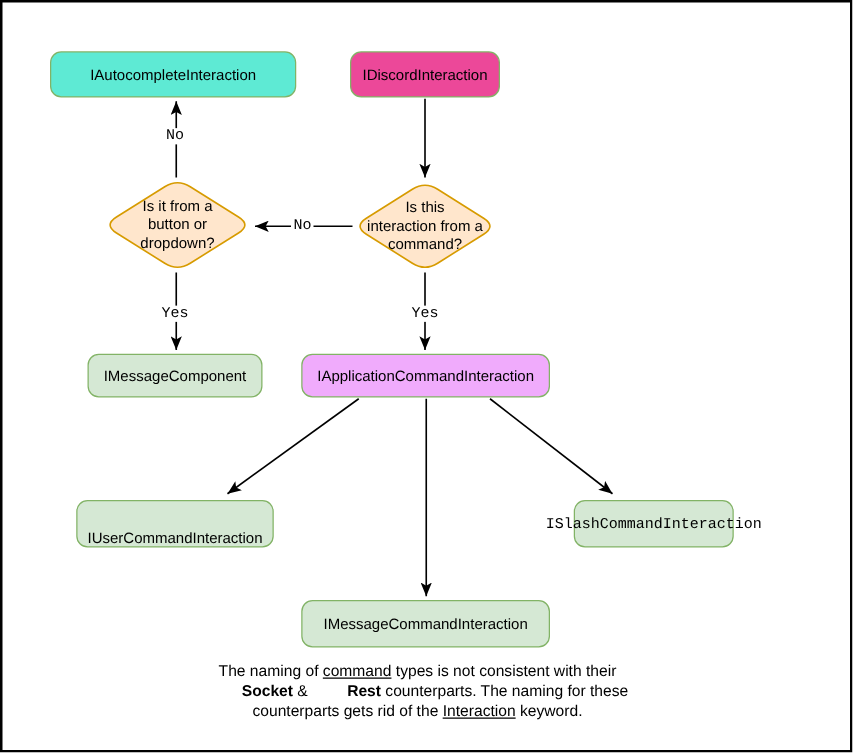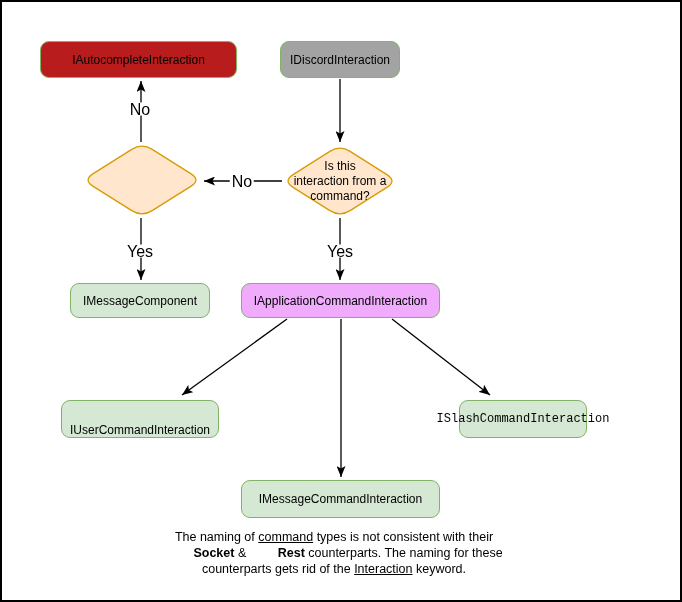--- a/index.html
+++ b/index.html
@@ -37,24 +37,25 @@
     font-size: 12px;
     line-height: 15px;
     width: 110px;
     pointer-events: none;
   }
   .decision-label span { display: block; }
   .edge-label {
     position: absolute;
     transform: translate(-50%, -50%);
     background: #fff;
-    font-size: 16px;
+    font-size: 12px;
     line-height: 13px;
     padding: 0 2px;
     white-space: nowrap;
+    font-family: Liberation Mono, monospace;
   }
   .note {
     position: absolute;
     left: 132px;
     top: 529px;
     width: 404px;
     text-align: center;
     font-size: 12.5px;
     line-height: 16px;
   }
@@ -80,42 +81,47 @@
       <line x1="141" y1="218" x2="141" y2="280" stroke-width="1.3" marker-end="url(#arrow)" style="stroke: rgb(0, 0, 0);"></line>
       <line x1="340" y1="218" x2="340" y2="280" stroke-width="1.3" marker-end="url(#arrow)" style="stroke: rgb(0, 0, 0);"></line>
       <line x1="287" y1="319" x2="182" y2="395" stroke-width="1.3" marker-end="url(#arrow)" style="stroke: rgb(0, 0, 0);"></line>
       <line x1="341" y1="319" x2="341" y2="477" stroke-width="1.3" marker-end="url(#arrow)" style="stroke: rgb(0, 0, 0);"></line>
       <line x1="392" y1="319" x2="490" y2="395" stroke-width="1.3" marker-end="url(#arrow)" style="stroke: rgb(0, 0, 0);"></line>
 
       <path d="M152.2,149.4 L190.8,173.6 Q201,180 190.8,186.4 L152.2,210.6 Q142,217 131.8,210.6 L93.2,186.4 Q83,180 93.2,173.6 L131.8,149.4 Q142,143 152.2,149.4 Z" stroke-width="1.3" style="fill: rgb(255, 230, 204); stroke: rgb(215, 155, 0);"></path>
       <path d="M350.1,151.4 L386.9,174.6 Q397,181 386.9,187.4 L350.1,210.6 Q340,217 329.9,210.6 L293.1,187.4 Q283,181 293.1,174.6 L329.9,151.4 Q340,145 350.1,151.4 Z" stroke-width="1.3" style="fill: rgb(255, 230, 204); stroke: rgb(215, 155, 0);"></path>
     </svg>
 
-    <div class="node" style="left: 40px; top: 41px; width: 197px; height: 37px; background-color: #b91c1c; border-color: rgb(130, 179, 102);">
+    <div class="node" style="left: 40px; top: 41px; width: 197px; height: 37px; background-color: #5eead4; border-color: rgb(130, 179, 102);">
       <span>IAutocompleteInteraction</span>
     </div>
-    <div class="node" style="left: 280px; top: 41px; width: 120px; height: 37px; background-color: #a3a3a3; border-color: rgb(130, 179, 102); align-items: center;">
+    <div class="node" style="left: 280px; top: 41px; width: 120px; height: 37px; background-color: #ec4899; border-color: rgb(130, 179, 102); align-items: center;">
       <span>IDiscordInteraction</span>
     </div>
     <div class="node" style="left: 70px; top: 283px; width: 140px; height: 35px; background-color: rgb(213, 232, 212); border-color: rgb(130, 179, 102);">
       <span>IMessageComponent</span>
     </div>
     <div class="node" style="left: 241px; top: 283px; width: 199px; height: 35px; background-color: #f0abfc; border-color: rgb(130, 179, 102);">
       <span>IApplicationCommandInteraction</span>
     </div>
     <div class="node" style="left: 61px; top: 400px; width: 158px; height: 38px; background-color: rgb(213, 232, 212); border-color: rgb(130, 179, 102); align-items: flex-end;">
       <span>IUserCommandInteraction</span>
     </div>
     <div class="node" style="left: 459px; top: 400px; width: 128px; height: 38px; background-color: rgb(213, 232, 212); border-color: rgb(130, 179, 102); font-family: Liberation Mono, monospace;">
       <span>ISlashCommandInteraction</span>
     </div>
     <div class="node" style="left: 241px; top: 480px; width: 199px; height: 38px; background-color: rgb(213, 232, 212); border-color: rgb(130, 179, 102);">
       <span>IMessageCommandInteraction</span>
     </div>
 
+    <div class="decision-label" style="left:142px; top:180px;">
+      <span>Is it from a</span>
+      <span>button or</span>
+      <span>dropdown?</span>
+    </div>
     <div class="decision-label" style="left:340px; top:181px;">
       <span>Is this</span>
       <span>interaction from a</span>
       <span>command?</span>
     </div>
 
     <div class="edge-label" style="left:140px; top:109px;">No</div>
     <div class="edge-label" style="left:242px; top:181px;">No</div>
     <div class="edge-label" style="left:140px; top:251px;">Yes</div>
     <div class="edge-label" style="left:340px; top:251px;">Yes</div>

